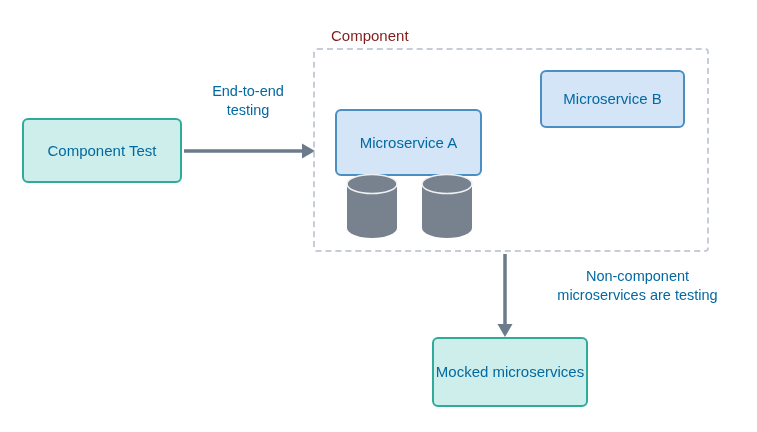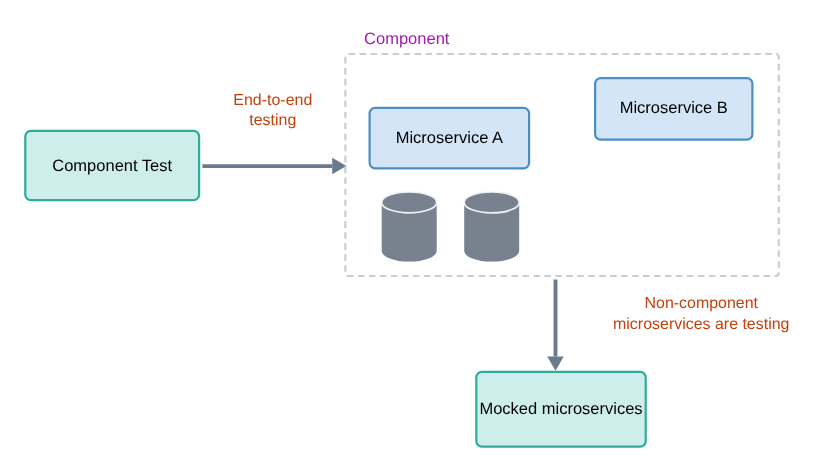--- a/index.html
+++ b/index.html
@@ -21,21 +21,21 @@
 
   
   .box {
     position: absolute;
     box-sizing: border-box;
     display: flex;
     align-items: center;
     justify-content: center;
     text-align: center;
     line-height: 1.28;
-    color: #000000;
+    color: #0369a1;
   }
 
   .box-teal {
     background: #cdeeea;
     border: 2px solid #2fab9c;
     border-radius: 6px;
   }
 
   .box-blue {
     background: #d3e5f7;
@@ -47,28 +47,28 @@
   .dashed-container {
     position: absolute;
     box-sizing: border-box;
     border: 2px dashed #c6cdd6;
     border-radius: 4px;
     background: transparent;
   }
 
   .container-label {
     position: absolute;
-    color: #a21caf;
+    color: #7f1d1d;
     white-space: nowrap;
   }
 
   
   .label {
     position: absolute;
-    color: #c2410c;
+    color: #0369a1;
     text-align: center;
     line-height: 1.3;
     white-space: pre-line;
   }
 
   
   .arrow-svg {
     position: absolute;
     overflow: visible;
   }
@@ -92,21 +92,21 @@
 
   <svg class="arrow-svg" style="left:184px; top:140px;" width="132" height="22" viewBox="0 0 132 22">
     <line x1="0" y1="11" x2="118" y2="11" stroke="#6b7b8c" stroke-width="3.5"></line>
     <polygon points="118,3.5 131,11 118,18.5" fill="#6b7b8c"></polygon>
   </svg>
 
   <div class="container-label" style="left:331px; top:27px; font-size:15px;">Component</div>
 
   <div class="dashed-container" style="left:313px; top:48px; width:396px; height:204px;"></div>
 
-  <div class="box box-blue" style="left:335px; top:97px; width:147px; height:57px; font-size:15px;">
+  <div class="box box-blue" style="left:335px; top:109px; width:147px; height:67px; font-size:15px;">
     <span>Microservice A</span>
   </div>
 
   <div class="box box-blue" style="left:540px; top:70px; width:145px; height:58px; font-size:15px;">
     <span>Microservice B</span>
   </div>
 
 
   <svg class="cylinder" style="left:346px; top:174px;" width="52" height="64" viewBox="0 0 52 64">
     <path d="M1,10 L1,54 A25,10 0 0 0 51,54 L51,10 Z" fill="#78828f"></path>

